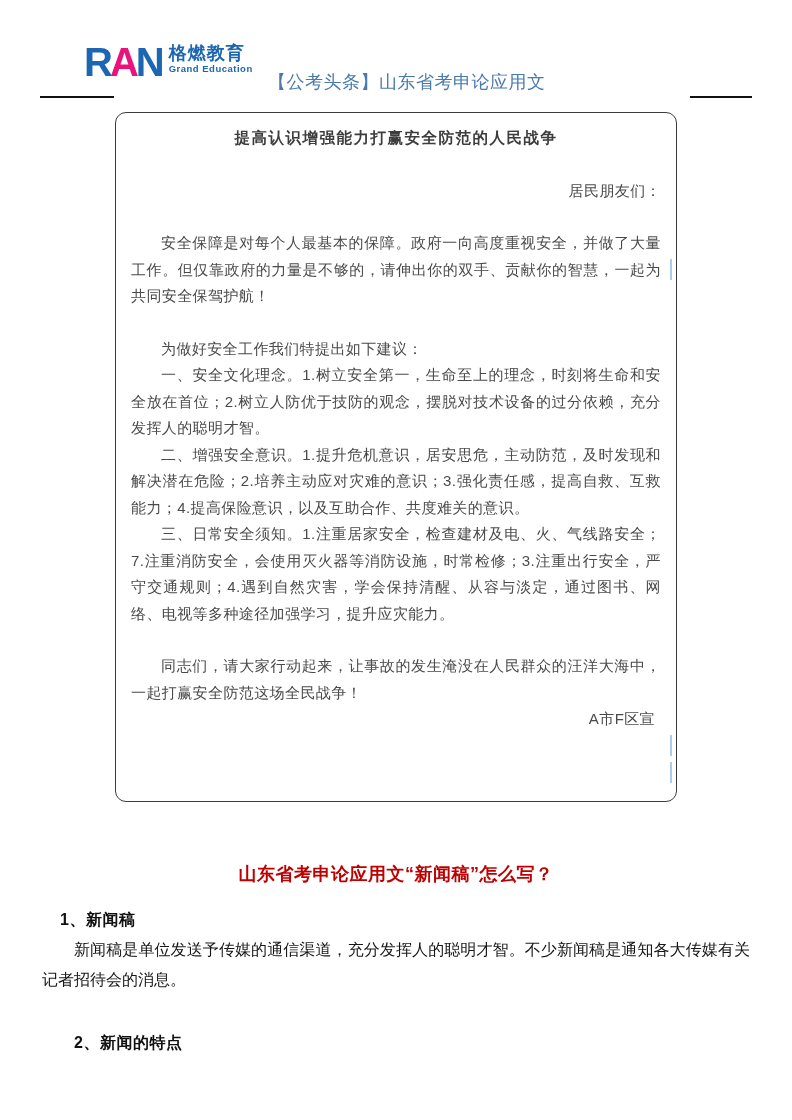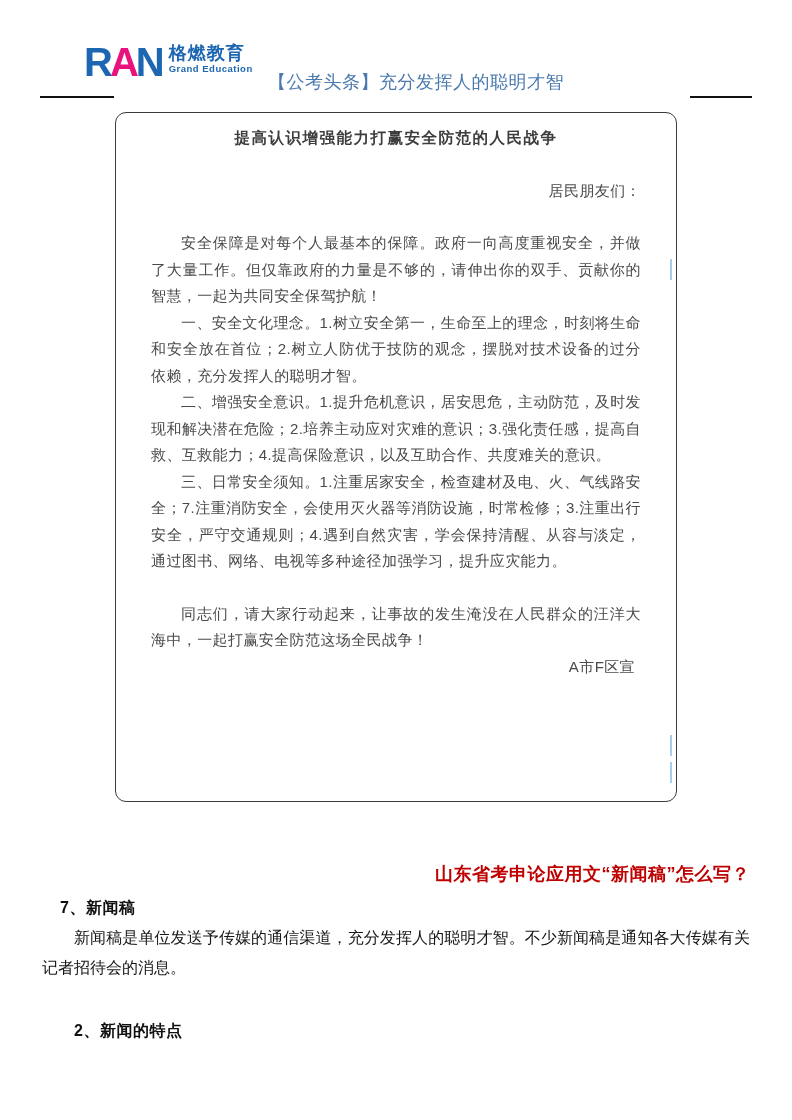--- a/index.html
+++ b/index.html
@@ -27,41 +27,41 @@
     color:#4a79ae; font-size:18px; letter-spacing:0.5px;
   }
   .rule { position:absolute; top:96px; height:2px; background:#111111; }
   .rule-left  { left:40px;  width:74px; }
   .rule-right { left:690px; width:62px; }
 
   
   .letter-box {
     position:relative; width:562px; min-height:690px; margin:0 auto;
     border:1.5px solid #3c3c3c; border-radius:11px;
-    padding:12px 35px 18px;
+    padding:12px 15px 18px;
     color:#4a4a4a; font-size:15px; line-height:26.5px; letter-spacing:0.4px;
   }
   .letter-title {
     text-align:center; font-size:15.5px; font-weight:700; color:#3d3d3d;
     letter-spacing:1.5px; margin-bottom:26px;
   }
   .salutation { margin:0;text-align:right; }
   .para { margin:0; text-indent:2em; text-align:justify; }
   .gap { margin-top:26px; }
   .sign { margin:0; text-align:right; padding-right:6px; }
   .cursor-mark { position:absolute; right:4px; width:2px; background:#a9cdee; }
   .cursor-1 { top:146px; height:21px; }
   .cursor-2 { top:622px; height:21px; }
   .cursor-3 { top:649px; height:21px; }
 
   
   .article { margin-top:60px; padding:0 42px; }
   .article-title {
-    text-align:right; color:#bf0000; font-size:18px; font-weight:700;
-    letter-spacing:0.5px; margin-bottom:12px;
+    text-align:center; color:#bf0000; font-size:18px; font-weight:700;
+    letter-spacing:0.5px; margin-bottom:24px;
   }
   .section-heading {
     font-size:16px; font-weight:700; color:#111111; margin:0 0 4px 18px;
     letter-spacing:0.5px;
   }
   .section-body {
     font-size:16px; line-height:30px; color:#161616; text-indent:2em;
     text-align:justify; margin:0;
   }
   .section-heading.second { margin-top:38px; margin-left:32px; }
@@ -74,39 +74,40 @@
   <div class="header">
     <div class="logo">
       <div class="logo-word">
         <span class="blue">R</span><span class="pink">A</span><span class="blue">N</span>
       </div>
       <div class="logo-right">
         <div class="logo-cn">格燃教育</div>
         <div class="logo-en">Grand Education</div>
       </div>
     </div>
-    <div class="header-title">【公考头条】充分发挥人的聪明才智</div>
+    <div class="header-title">【公考头条】山东省考申论应用文</div>
     <div class="rule rule-left"></div>
     <div class="rule rule-right"></div>
   </div>
 
   <section class="letter-box">
     <h1 class="letter-title">提高认识增强能力打赢安全防范的人民战争</h1>
     <p class="salutation gap">居民朋友们：</p>
     <p class="para gap">安全保障是对每个人最基本的保障。政府一向高度重视安全，并做了大量工作。但仅靠政府的力量是不够的，请伸出你的双手、贡献你的智慧，一起为共同安全保驾护航！</p>
+    <p class="para gap">为做好安全工作我们特提出如下建议：</p>
     <p class="para">一、安全文化理念。1.树立安全第一，生命至上的理念，时刻将生命和安全放在首位；2.树立人防优于技防的观念，摆脱对技术设备的过分依赖，充分发挥人的聪明才智。</p>
     <p class="para">二、增强安全意识。1.提升危机意识，居安思危，主动防范，及时发现和解决潜在危险；2.培养主动应对灾难的意识；3.强化责任感，提高自救、互救能力；4.提高保险意识，以及互助合作、共度难关的意识。</p>
     <p class="para">三、日常安全须知。1.注重居家安全，检查建材及电、火、气线路安全；7.注重消防安全，会使用灭火器等消防设施，时常检修；3.注重出行安全，严守交通规则；4.遇到自然灾害，学会保持清醒、从容与淡定，通过图书、网络、电视等多种途径加强学习，提升应灾能力。</p>
     <p class="para gap">同志们，请大家行动起来，让事故的发生淹没在人民群众的汪洋大海中，一起打赢安全防范这场全民战争！</p>
     <p class="sign gap">A市F区宣</p>
     <div class="cursor-mark cursor-1"></div>
     <div class="cursor-mark cursor-2"></div>
     <div class="cursor-mark cursor-3"></div>
   </section>
 
   <section class="article">
     <h2 class="article-title">山东省考申论应用文“新闻稿”怎么写？</h2>
-    <h3 class="section-heading">7、新闻稿</h3>
+    <h3 class="section-heading">1、新闻稿</h3>
     <p class="section-body">新闻稿是单位发送予传媒的通信渠道，充分发挥人的聪明才智。不少新闻稿是通知各大传媒有关记者招待会的消息。</p>
     <h3 class="section-heading second">2、新闻的特点</h3>
   </section>
 
 </div>
 
 </body></html>

